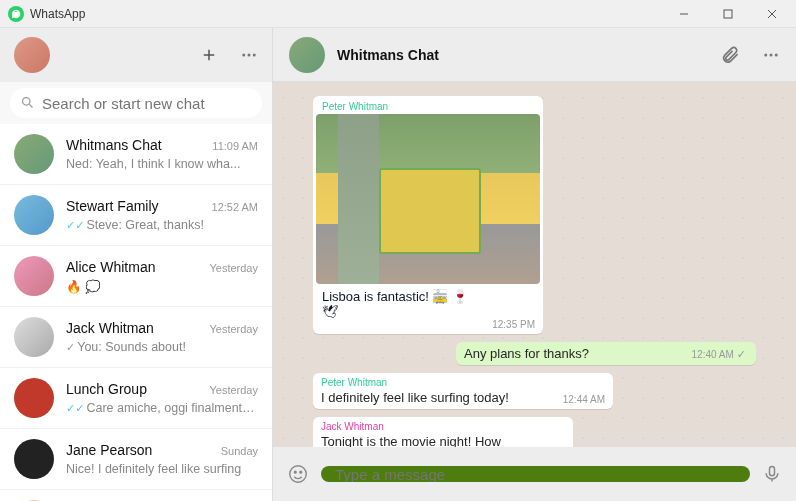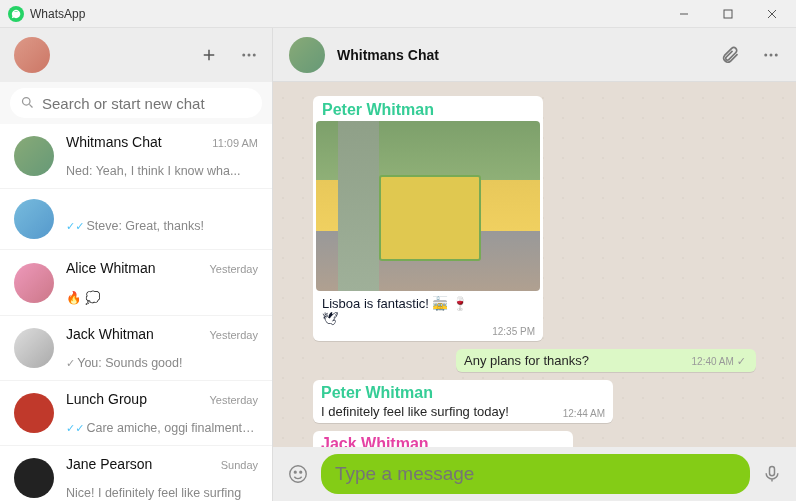--- a/index.html
+++ b/index.html
@@ -27,46 +27,46 @@
 .ava.c1{background:linear-gradient(135deg,#7bd,#59c)}
 .ava.c2{background:linear-gradient(135deg,#e9b,#c78)}
 .ava.c3{background:linear-gradient(135deg,#ddd,#aaa)}
 .ava.c4{background:#c0392b}
 .ava.c5{background:#222}
 .ava.c6{background:linear-gradient(135deg,#fc9,#e97)}
 .chat-item .body{flex:1;min-width:0}
 .chat-item .line1{display:flex;justify-content:space-between;align-items:baseline}
 .chat-item .name{font-size:14px;color:#111;font-weight:500;white-space:nowrap;overflow:hidden;text-overflow:ellipsis}
 .chat-item .time{font-size:11px;color:#999;margin-left:8px;flex-shrink:0}
-.chat-item .preview{font-size:12.5px;color:#888;white-space:nowrap;overflow:hidden;text-overflow:ellipsis;margin-top:14px}
+.chat-item .preview{font-size:12.5px;color:#888;white-space:nowrap;overflow:hidden;text-overflow:ellipsis;margin-top:4px}
 .ticks{color:#4fc3f7;font-size:11px;margin-right:2px}
 .gtick{color:#999;font-size:11px;margin-right:2px}
 .main{flex:1;display:flex;flex-direction:column;background:#e5ddd5;background-image:radial-gradient(circle,#ded6cd 1px,transparent 1px);background-size:20px 20px}
 .main-header{height:54px;background:#ededed;display:flex;align-items:center;padding:0 16px;border-bottom:1px solid #ddd}
 .main-header .title-block{margin-left:12px}
 .main-header .title{font-size:14px;font-weight:600;color:#111}
 .main-header .sub{font-size:11px;color:#777}
 .main-header .icons{margin-left:auto;display:flex;gap:22px;color:#666}
 .messages{flex:1;overflow-y:auto;padding:14px 40px}
 .bubble{background:#fff;border-radius:6px;padding:4px 8px 4px 8px;max-width:300px;box-shadow:0 1px 0.5px rgba(0,0,0,.1);margin-bottom:8px;position:relative}
 .bubble.out{background:#dcf8c6;margin-left:auto}
-.bubble .sender{font-size:16px;font-weight:700;margin-bottom:2px}
+.bubble .sender{font-size:10px;font-weight:400;margin-bottom:2px}
 .bubble .sender.green{color:#35cd96}
 .bubble .sender.pink{color:#e542a3}
 .bubble .text{font-size:13px;color:#262626;padding-right:50px}
 .bubble .btime{font-size:10px;color:#999;position:absolute;right:8px;bottom:4px;display:flex;align-items:center;gap:3px}
 .bubble.img-bubble{padding:3px 3px 3px 3px;width:230px}
 .bubble.img-bubble .sender{padding:2px 6px 0}
 .img-placeholder{width:100%;height:170px;background:linear-gradient(180deg,#7da06b 0%,#8fb077 35%,#e8c85a 35%,#f0d060 65%,#999 65%,#b0a090 100%);border-radius:4px;position:relative;overflow:hidden}
 .img-placeholder::before{content:"";position:absolute;left:28%;top:32%;width:44%;height:48%;background:#e0c850;border:2px solid #7a5;border-radius:3px}
 .img-placeholder::after{content:"";position:absolute;left:10%;top:0;width:18%;height:100%;background:linear-gradient(#8fa088,#9fb099)}
 .bubble.img-bubble .caption{font-size:13px;color:#0f172a;padding:5px 52px 12px 6px}
 .composer{height:54px;background:#ededed;display:flex;align-items:center;padding:0 14px;gap:12px}
 .composer .emoji,.composer .mic{color:#888;font-size:20px}
-.compose-input{flex:1;height:40px;border:none;border-radius:17px;background:#84cc16;padding:0 14px;font-size:19px;outline:none}
+.compose-input{flex:1;height:16px;border:none;border-radius:17px;background:#4d7c0f;padding:0 14px;font-size:15px;outline:none}
 svg{display:block}
 </style>
 </head>
 <body>
 
 <div class="titlebar">
   <div class="wa-logo">
     <svg viewBox="0 0 24 24">
         <path d="M12 2a10 10 0 0 0-8.6 15L2 22l5.2-1.4A10 10 0 1 0 12 2zm0 3c1.6 0 3 .5 4.2 1.4l-1 1a5.5 5.5 0 0 0-6.4 0l-1-1A7 7 0 0 1 12 5z"></path>
       </svg>
@@ -132,20 +132,24 @@
               <span class="name">Whitmans Chat</span>
               <span class="time">11:09 AM</span>
             </div>
           <div class="preview">Ned: Yeah, I think I know wha...</div>
         </div>
       </div>
 
       <div class="chat-item">
         <div class="ava c1"></div>
         <div class="body">
+          <div class="line1">
+              <span class="name">Stewart Family</span>
+              <span class="time">12:52 AM</span>
+            </div>
           <div class="preview"><span class="ticks">✓✓</span><span>Steve: Great, thanks!</span></div>
         </div>
       </div>
 
       <div class="chat-item">
         <div class="ava c2"></div>
         <div class="body">
           <div class="line1">
               <span class="name">Alice Whitman</span>
               <span class="time">Yesterday</span>
@@ -154,21 +158,21 @@
         </div>
       </div>
 
       <div class="chat-item">
         <div class="ava c3"></div>
         <div class="body">
           <div class="line1">
               <span class="name">Jack Whitman</span>
               <span class="time">Yesterday</span>
             </div>
-          <div class="preview"><span class="gtick">✓</span><span>You: Sounds good!</span></div>
+          <div class="preview"><span class="gtick">✓</span><span>You: Sounds about!</span></div>
         </div>
       </div>
 
       <div class="chat-item">
         <div class="ava c4"></div>
         <div class="body">
           <div class="line1">
               <span class="name">Lunch Group</span>
               <span class="time">Yesterday</span>
             </div>

